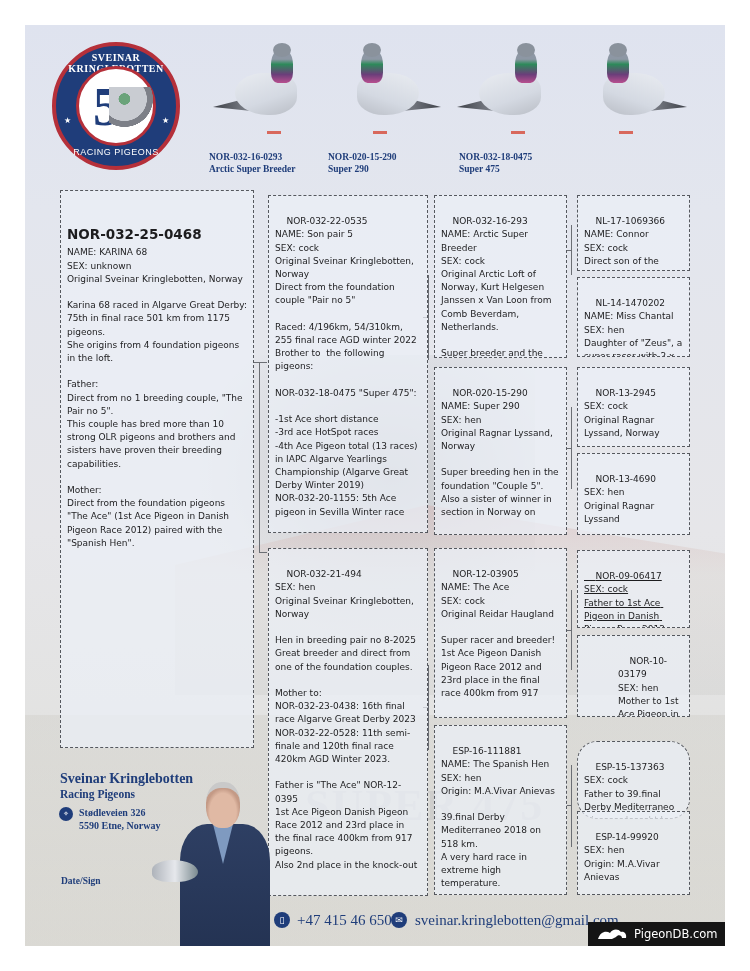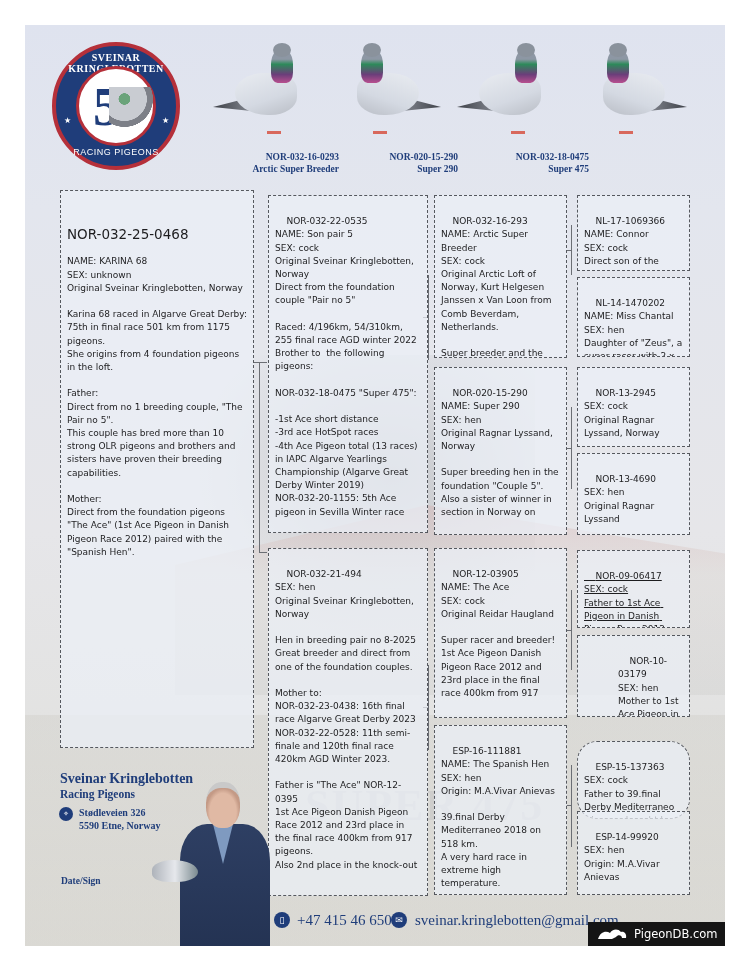--- a/index.html
+++ b/index.html
@@ -67,32 +67,32 @@
     position:absolute; left:58px; top:6px; width:22px; height:34px; border-radius:45% 45% 30% 30%;
     background: linear-gradient(180deg, #8d97a4 0 30%, #2d8a5a 45%, #6b3e7a 75%, #b84f8f 100%);
   }
   .pigeon-head {
     position:absolute; left:60px; top:0; width:18px; height:14px; border-radius:50%; background:#8a929c;
   }
   .pigeon-leg { position:absolute; left:54px; top:78px; width:14px; height:10px; border-bottom:3px solid #d8685c; }
   .flip { transform:scaleX(-1); }
 
   .caption {
-    position:absolute; top:126px; width:130px; text-align:right; color:#1f3d7a;
+    position:absolute; top:126px; width:130px; text-align:left; color:#1f3d7a;
     font-family:"Liberation Serif", serif; font-weight:bold; font-size:9.5px; line-height:12px;
   }
 
   
   .box {
     position:absolute; box-sizing:border-box; border:1px dashed #55585e;
     background:rgba(236,240,247,0.72); color:#1d1d1f;
     font-family:"DejaVu Sans", sans-serif; font-size:9px; line-height:13.2px;
     padding:6px 6px; overflow:hidden; white-space:pre-wrap;
   }
-  .box .ring-main { font-size:13.5px; font-weight:normal; line-height:18px; display:block; margin-bottom:12px; }
+  .box .ring-main { font-size:13.5px; font-weight:bold; line-height:18px; display:block; margin-bottom:3px; }
   .box.main { font-size:9px; line-height:13.2px; padding:8px 6px; }
   .line { position:absolute; background:#6b6e74; }
 
   
   .breeder-name {
     position:absolute; left:35px; top:746px; color:#1f3d7a; font-family:"Liberation Serif", serif;
     font-weight:bold; font-size:14px; line-height:16px;
   }
   .breeder-sub {
     position:absolute; left:35px; top:763px; color:#1f3d7a; font-family:"Liberation Serif", serif;

